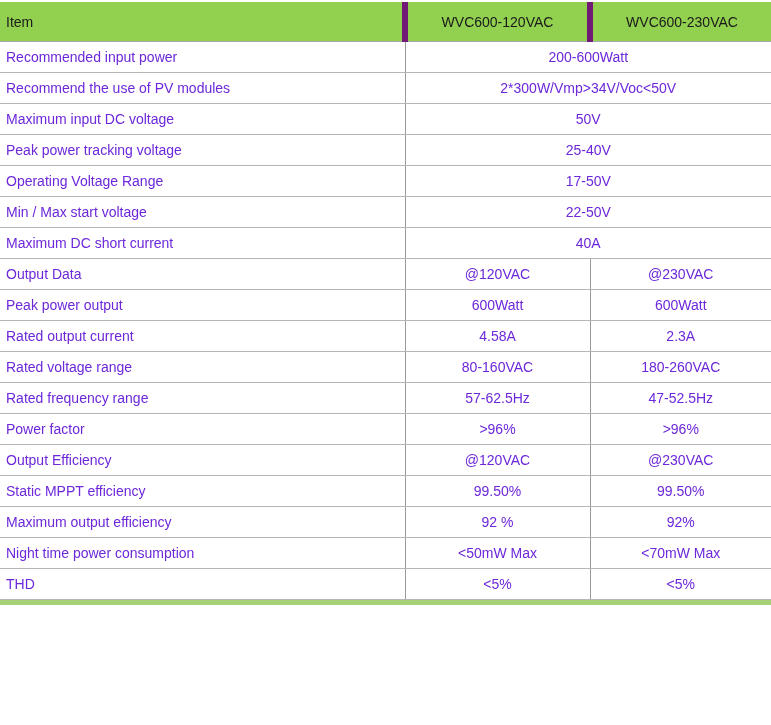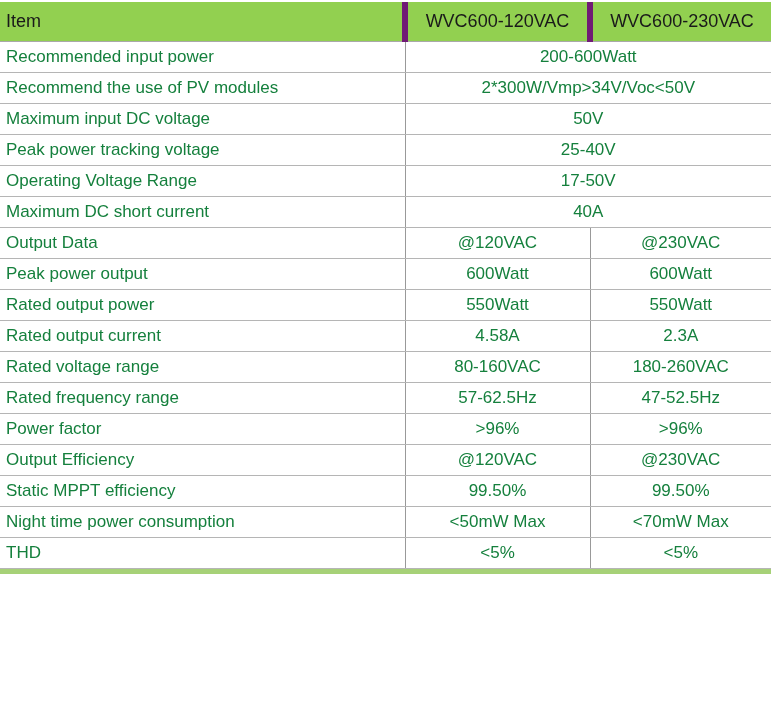--- a/index.html
+++ b/index.html
@@ -18,39 +18,39 @@
     width: 771px;
   }
   col.c1 { width: 405px; }
   col.c2 { width: 185px; }
   col.c3 { width: 181px; }
 
   thead th {
     background: #92D050;
     height: 39px;
     font-weight: normal;
-    font-size: 18px;
+    font-size: 14px;
     color: #1a1a1a;
     border-bottom: 1px solid #a9a9a9;
     vertical-align: middle;
     padding: 0;
   }
   thead th.item {
     text-align: left;
     padding-left: 6px;
   }
   thead th.model {
     text-align: center;
     border-left: 6px solid #701a75;
   }
 
   tbody td {
     height: 30px;
-    font-size: 17px;
-    color: #15803d;
+    font-size: 14px;
+    color: #6d28d9;
     border-bottom: 1px solid #b5b5b5;
     vertical-align: middle;
     padding: 0;
     background: #ffffff;
     white-space: nowrap;
   }
   tbody td.label {
     text-align: left;
     padding-left: 6px;
   }
@@ -103,37 +103,36 @@
         </tr>
         <tr>
           <td class="label">Peak power tracking voltage</td>
           <td class="val" colspan="2">25-40V</td>
         </tr>
         <tr>
           <td class="label">Operating Voltage Range</td>
           <td class="val" colspan="2">17-50V</td>
         </tr>
         <tr>
+          <td class="label">Min / Max start voltage</td>
+          <td class="val" colspan="2">22-50V</td>
+        </tr>
+        <tr>
           <td class="label">Maximum DC short current</td>
           <td class="val" colspan="2">40A</td>
         </tr>
         <tr>
           <td class="label">Output Data</td>
           <td class="val v120"><span>@120VAC</span></td>
           <td class="val v230"><span>@230VAC</span></td>
         </tr>
         <tr>
           <td class="label">Peak power output</td>
           <td class="val v120"><span>600Watt</span></td>
           <td class="val v230"><span>600Watt</span></td>
-        </tr>
-        <tr>
-          <td class="label">Rated output power</td>
-          <td class="val v120"><span>550Watt</span></td>
-          <td class="val v230"><span>550Watt</span></td>
         </tr>
         <tr>
           <td class="label">Rated output current</td>
           <td class="val v120"><span>4.58A</span></td>
           <td class="val v230"><span>2.3A</span></td>
         </tr>
         <tr>
           <td class="label">Rated voltage range</td>
           <td class="val v120"><span>80-160VAC</span></td>
           <td class="val v230"><span>180-260VAC</span></td>
@@ -152,20 +151,25 @@
           <td class="label">Output Efficiency</td>
           <td class="val v120"><span>@120VAC</span></td>
           <td class="val v230"><span>@230VAC</span></td>
         </tr>
         <tr>
           <td class="label">Static MPPT efficiency</td>
           <td class="val v120"><span>99.50%</span></td>
           <td class="val v230"><span>99.50%</span></td>
         </tr>
         <tr>
+          <td class="label">Maximum output efficiency</td>
+          <td class="val v120"><span>92 %</span></td>
+          <td class="val v230"><span>92%</span></td>
+        </tr>
+        <tr>
           <td class="label">Night time power consumption</td>
           <td class="val v120"><span>&lt;50mW Max</span></td>
           <td class="val v230"><span>&lt;70mW Max</span></td>
         </tr>
         <tr>
           <td class="label">THD</td>
           <td class="val v120"><span>&lt;5%</span></td>
           <td class="val v230"><span>&lt;5%</span></td>
         </tr>
       </tbody>

